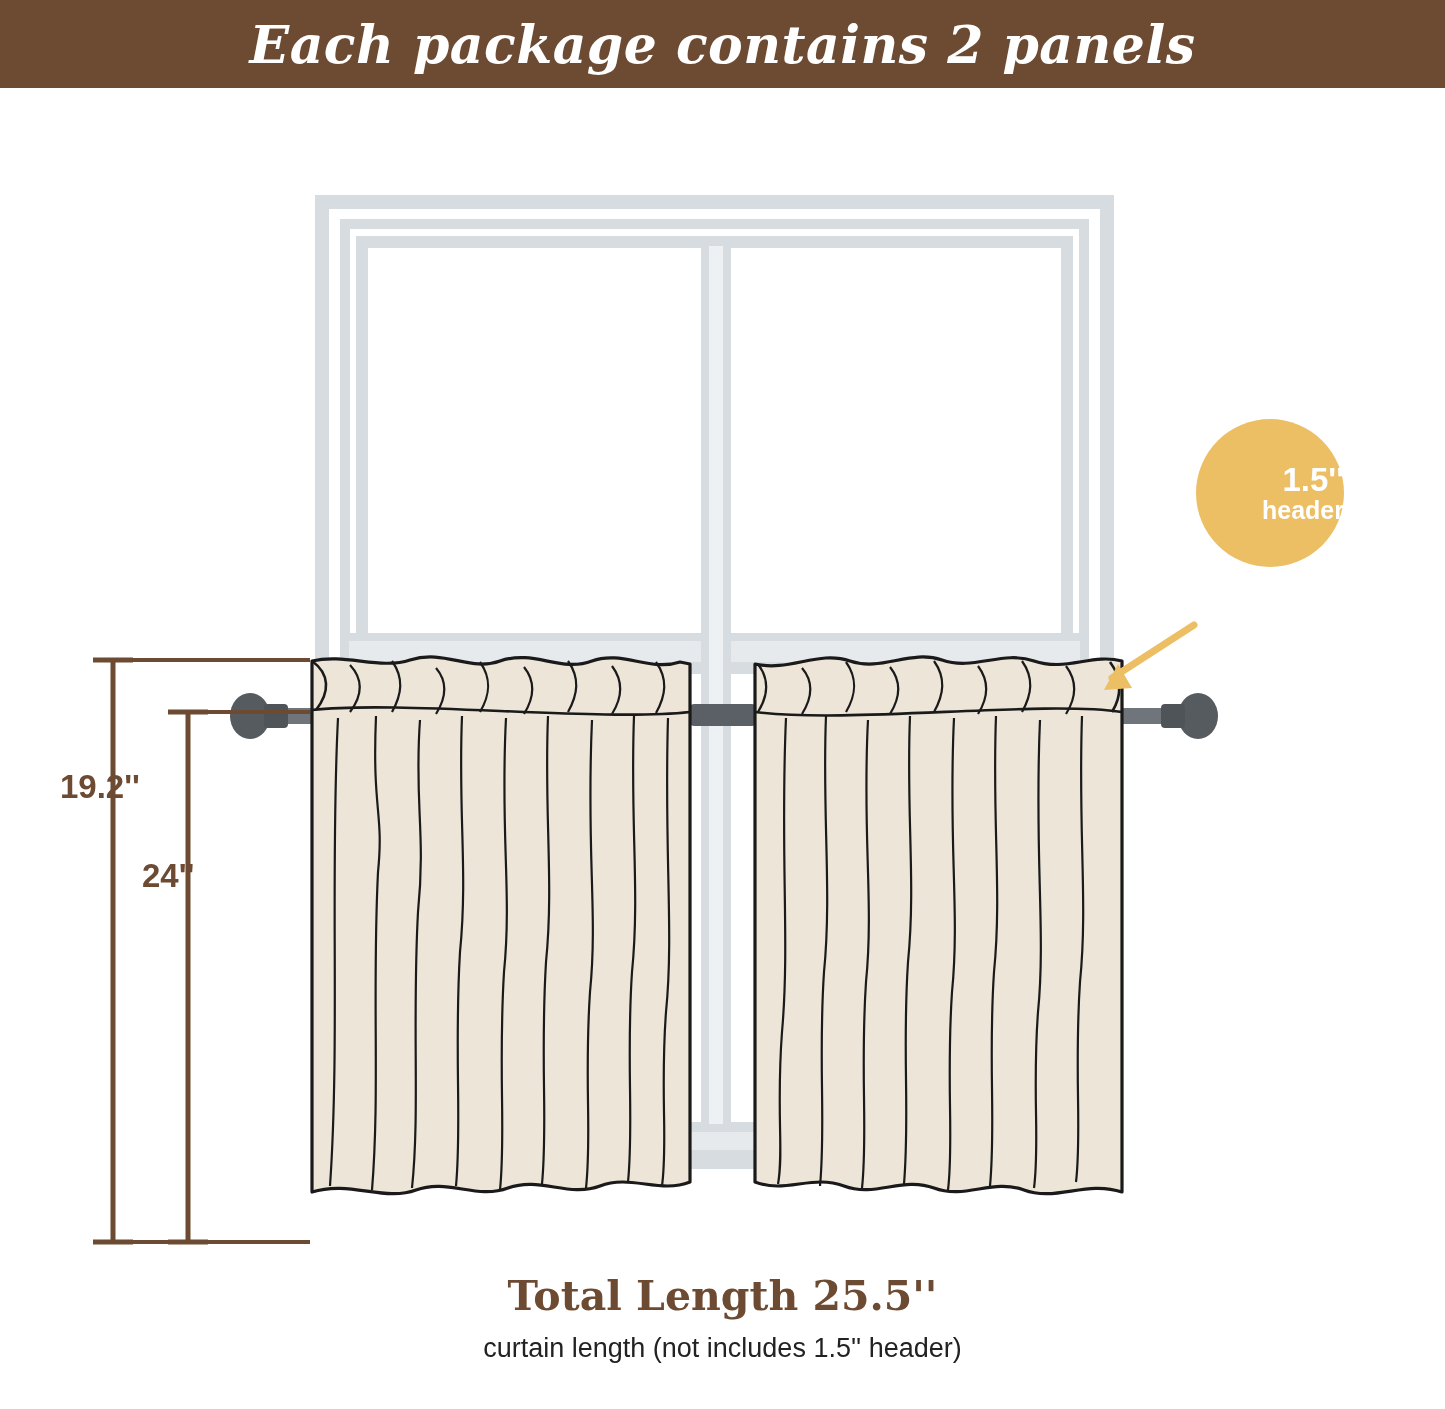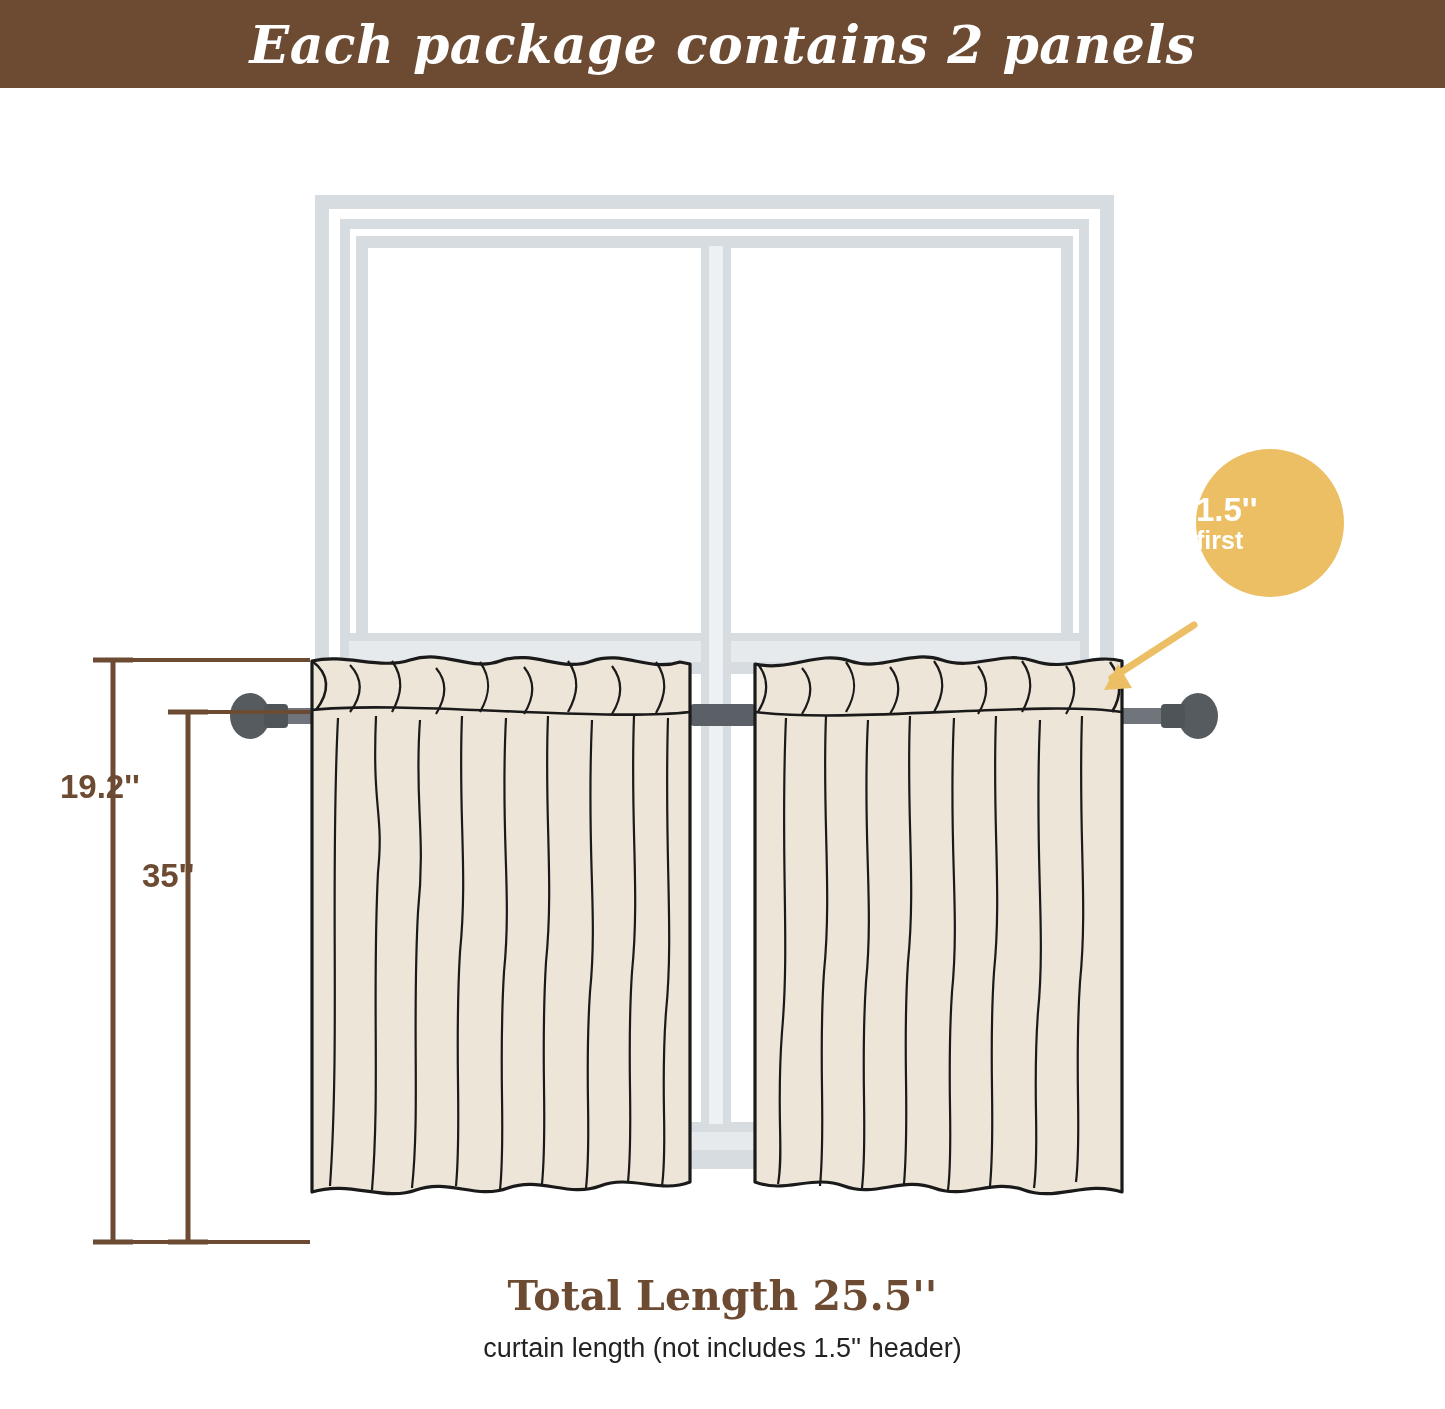--- a/index.html
+++ b/index.html
@@ -46,28 +46,28 @@
     height: 1180px;
   }
   .stage svg {
     display: block;
   }
 
   
   .callout {
     position: absolute;
     left: 1196px;
-    top: 449px;
+    top: 419px;
     width: 148px;
     height: 148px;
     border-radius: 50%;
     background: #ecbf64;
     display: flex;
     flex-direction: column;
-    align-items: flex-start;
+    align-items: flex-end;
     justify-content: center;
     color: #ffffff;
     text-align: center;
     line-height: 1.08;
   }
   .callout .c1 {
     font-size: 33px;
     font-weight: bold;
   }
   .callout .c2 {
@@ -243,22 +243,22 @@
       <line x1="168" y1="600" x2="208" y2="600" stroke="#6d4b33" stroke-width="5"></line>
       <line x1="168" y1="1130" x2="208" y2="1130" stroke="#6d4b33" stroke-width="5"></line>
       <line x1="188" y1="600" x2="310" y2="600" stroke="#6d4b33" stroke-width="4"></line>
     </g>
 
   </svg>
 </div>
 
 <div class="callout">
   <div class="c1">1.5''</div>
-  <div class="c2">first</div>
+  <div class="c2">header</div>
 </div>
 
 <div class="dim-label" id="dim-total-label">19.2''</div>
-<div class="dim-label" id="dim-panel-label">35''</div>
+<div class="dim-label" id="dim-panel-label">24''</div>
 
 <div class="footer">
   <div class="footer-title">Total Length 25.5''</div>
   <div class="footer-line">curtain length (not includes 1.5'' header)</div>
 </div>
 
 </body></html>

